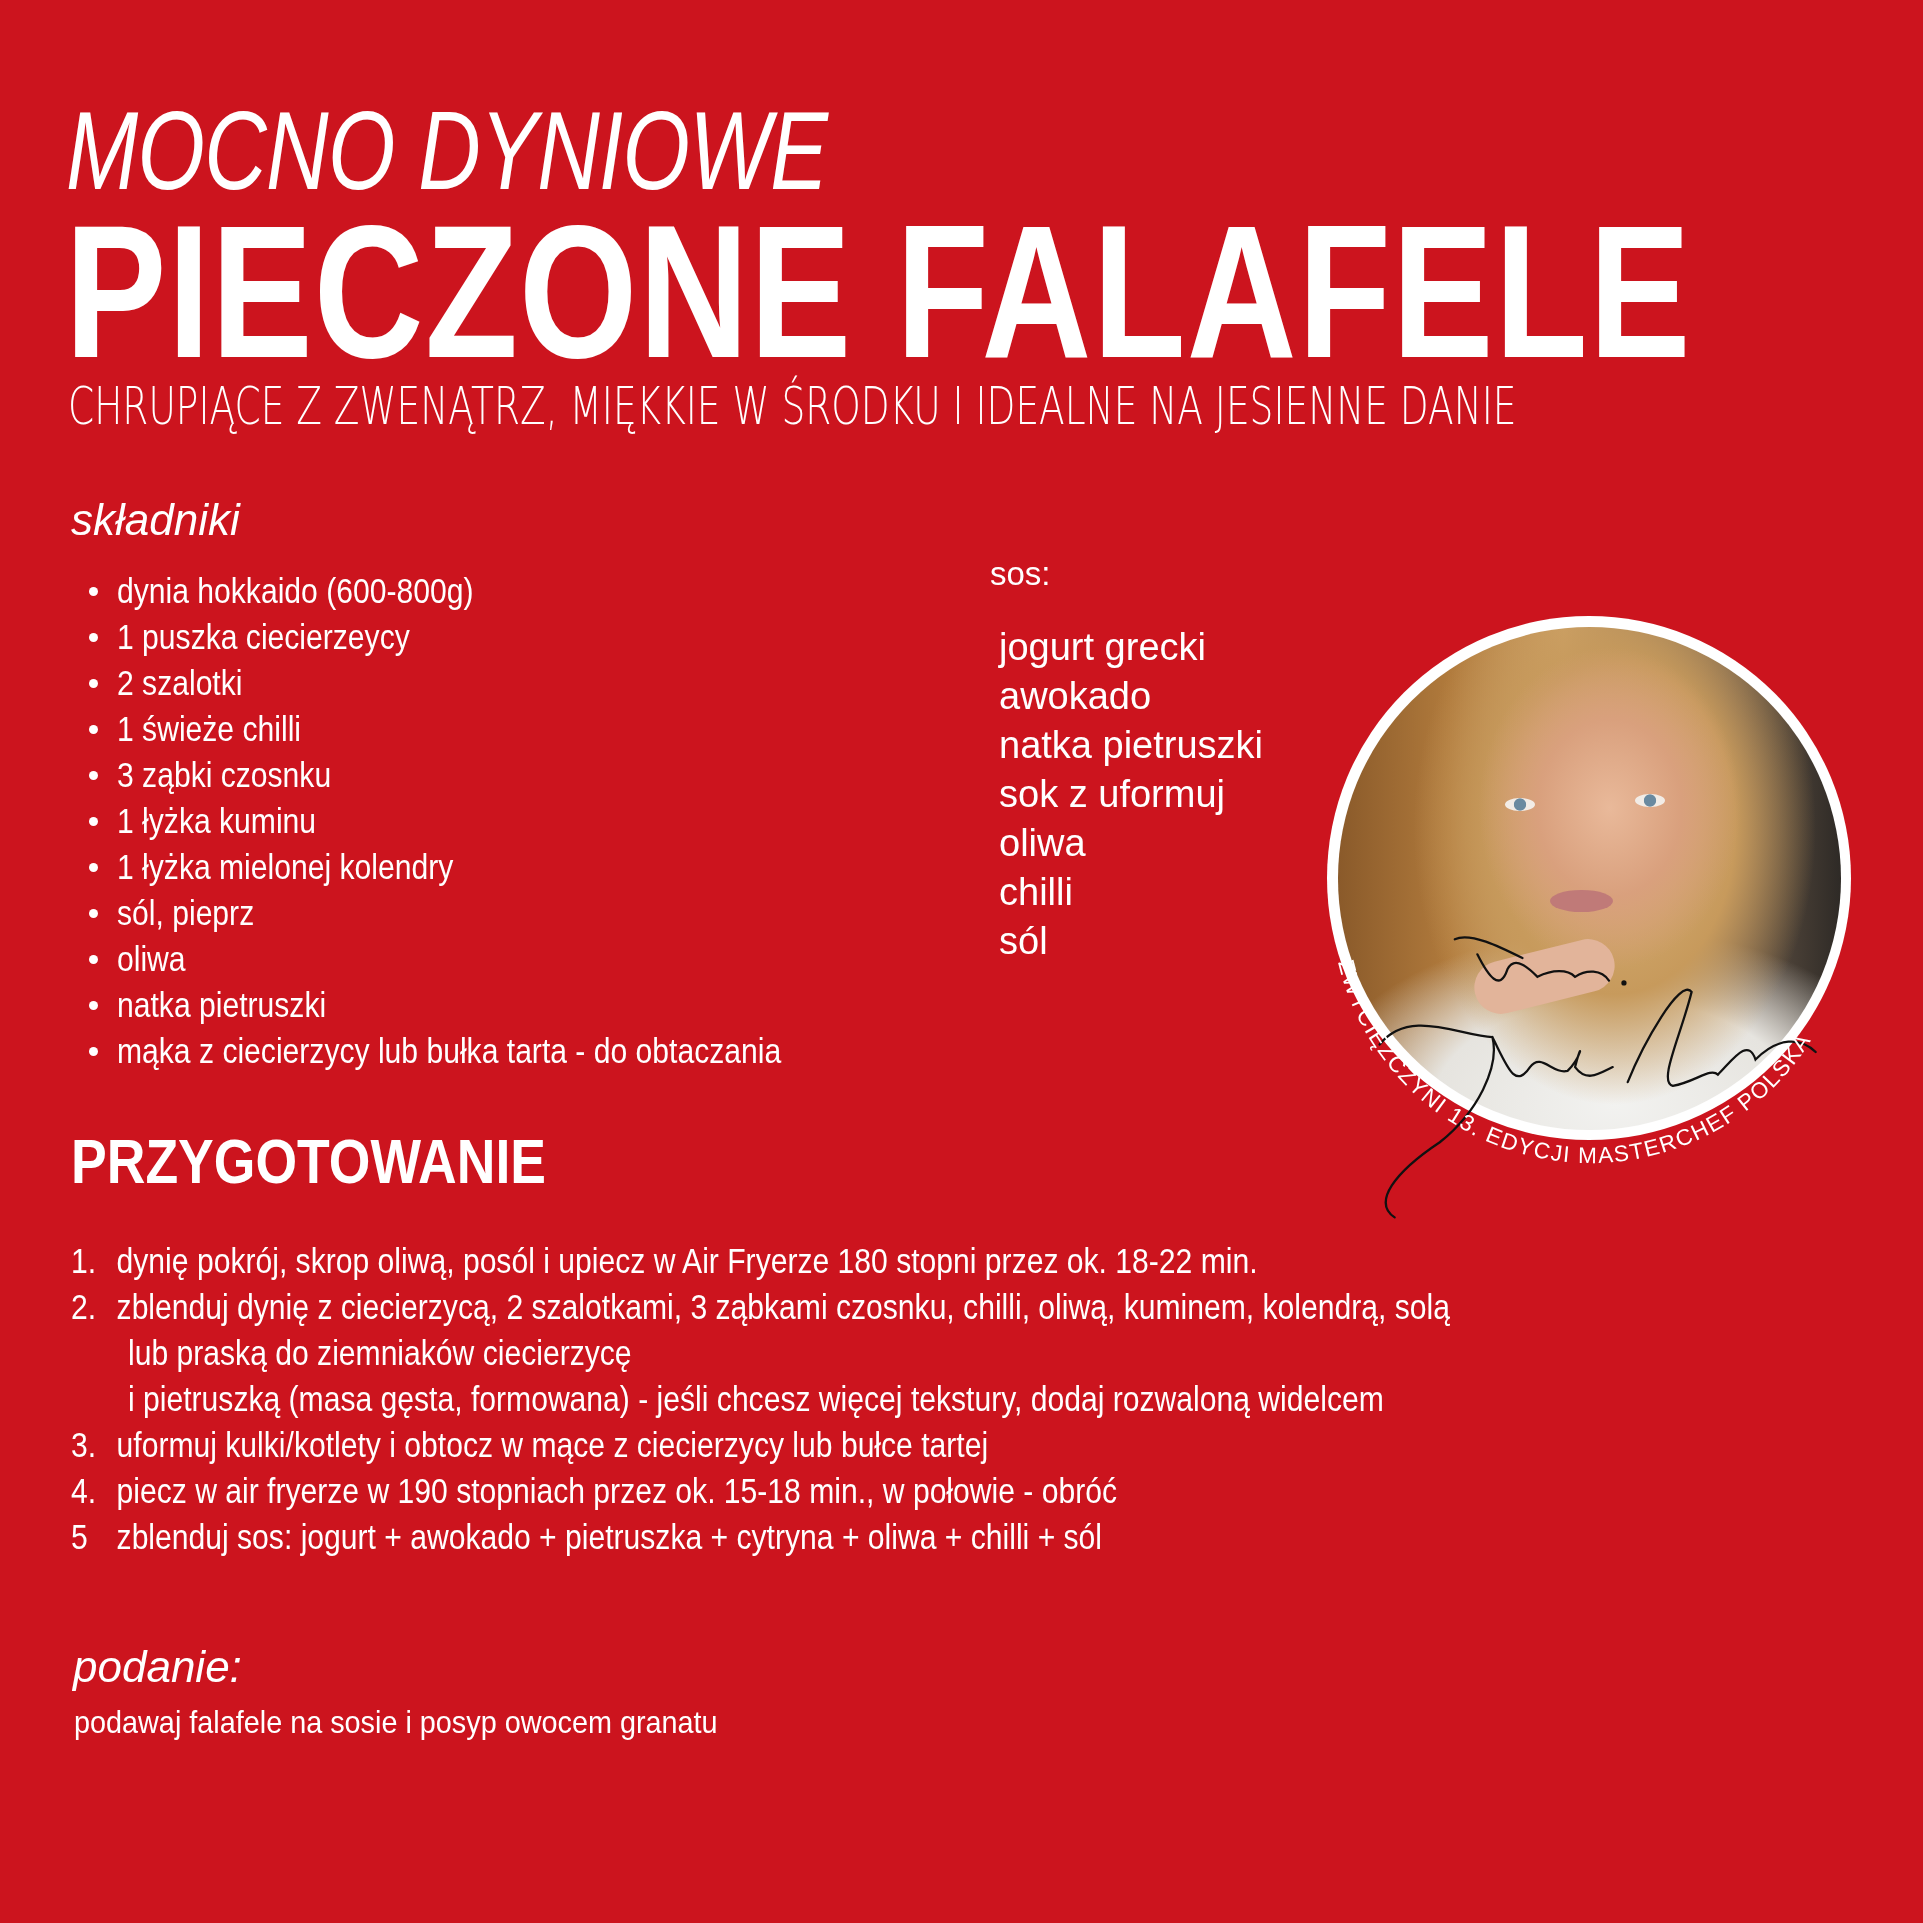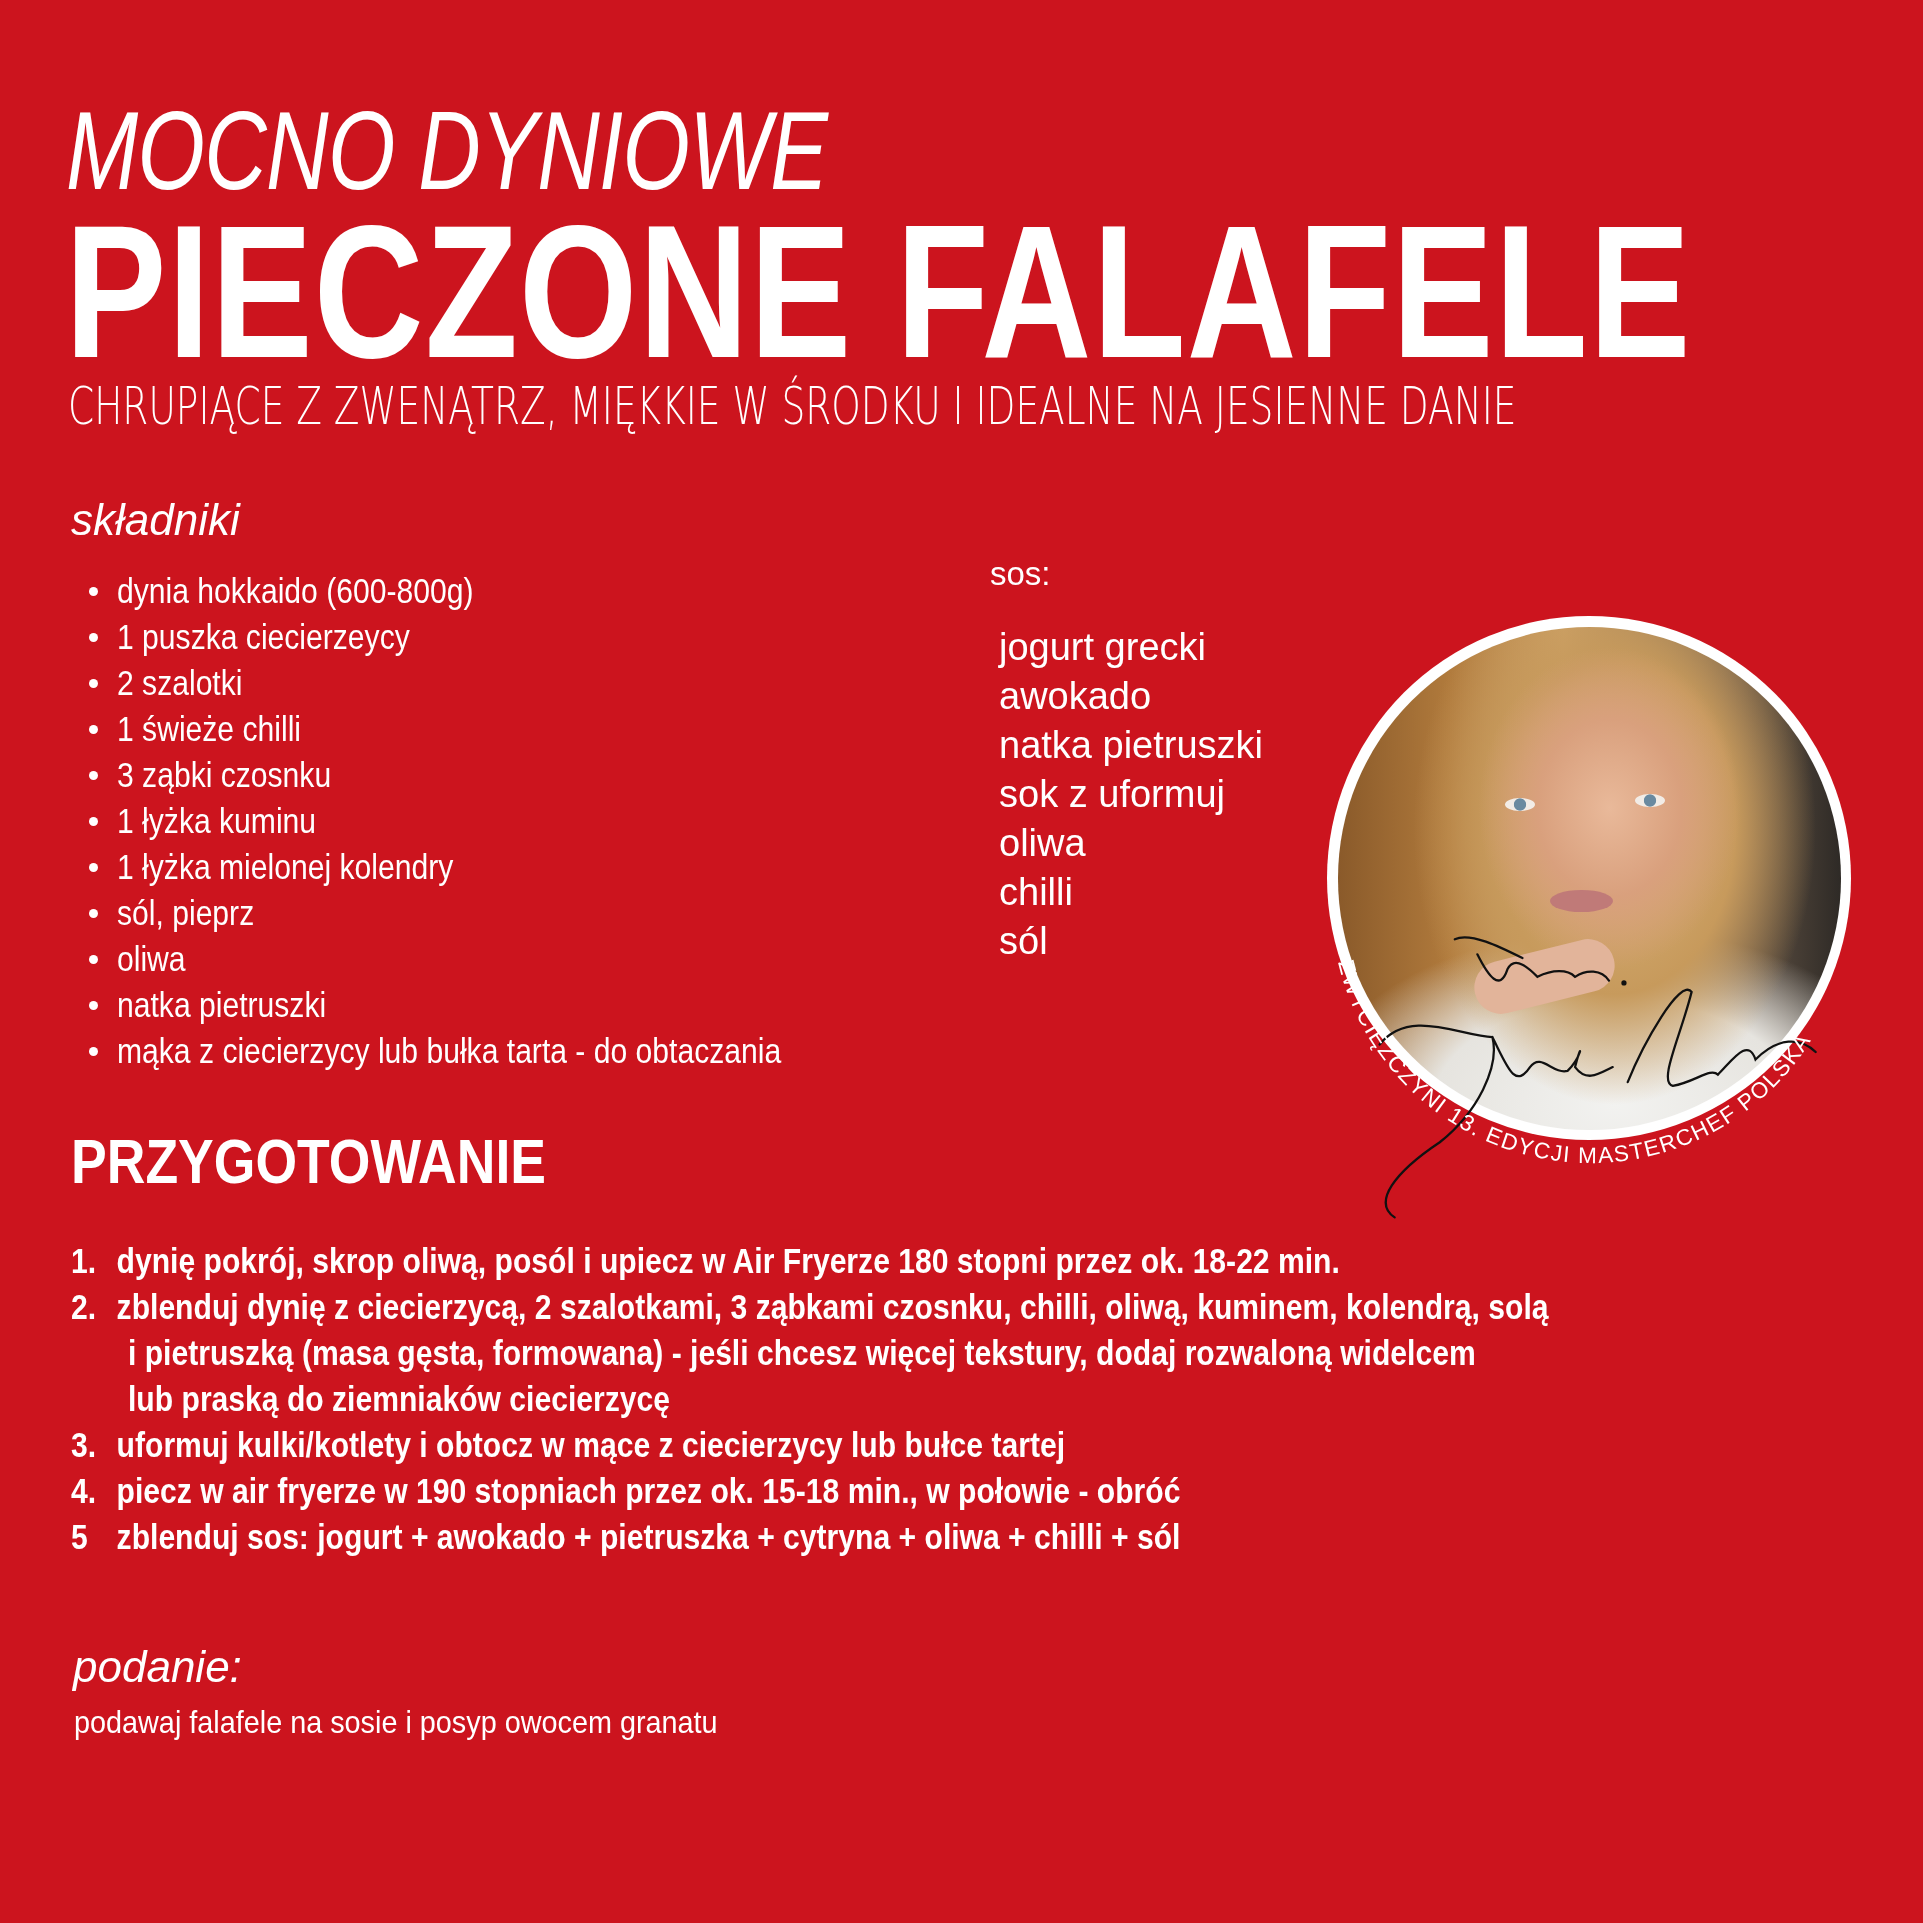--- a/index.html
+++ b/index.html
@@ -129,21 +129,21 @@
     font-size: 63px; line-height: 68px; font-weight: 700;
     transform: scaleX(0.85); transform-origin: left top;
     white-space: nowrap;
   }
   .steps {
     left: 71px; top: 1238px;
     margin: 0; padding: 0; list-style: none;
   }
   .steps .line {
     height: 46px; line-height: 45px;
-    font-size: 35px; font-weight: 700;
+    font-size: 35px; font-weight: 400;
     white-space: nowrap;
   }
   .steps .line .inner {
     display: inline-block;
     transform: scaleX(0.86); transform-origin: left center;
   }
   .steps .num { display: inline-block; width: 53px; }
   .steps .cont { padding-left: 57px; }
 
   
@@ -244,22 +244,22 @@
     <text fill="#ffffff" font-size="30" font-family="Liberation Sans, DejaVu Sans, sans-serif" letter-spacing="2">
       <textPath href="#arcPath" startOffset="2%">ZWYCIĘŻCZYNI 13. EDYCJI MASTERCHEF POLSKA</textPath>
     </text>
   </svg>
 </div>
 
 <div class="abs prep-title">PRZYGOTOWANIE</div>
 <div class="abs steps">
   <div class="line"><span class="inner"><span class="num">1.</span><span>dynię pokrój, skrop oliwą, posól i upiecz w Air Fryerze 180 stopni przez ok. 18-22 min.</span></span></div>
   <div class="line"><span class="inner"><span class="num">2.</span><span>zblenduj dynię z ciecierzycą, 2 szalotkami, 3 ząbkami czosnku, chilli, oliwą, kuminem, kolendrą, solą</span></span></div>
+  <div class="line cont"><span class="inner"><span>lub praską do ziemniaków ciecierzycę</span></span></div>
   <div class="line cont"><span class="inner"><span>i pietruszką (masa gęsta, formowana) - jeśli chcesz więcej tekstury, dodaj rozwaloną widelcem</span></span></div>
-  <div class="line cont"><span class="inner"><span>lub praską do ziemniaków ciecierzycę</span></span></div>
   <div class="line"><span class="inner"><span class="num">3.</span><span>uformuj kulki/kotlety i obtocz w mące z ciecierzycy lub bułce tartej</span></span></div>
   <div class="line"><span class="inner"><span class="num">4.</span><span>piecz w air fryerze w 190 stopniach przez ok. 15-18 min., w połowie - obróć</span></span></div>
   <div class="line"><span class="inner"><span class="num">5</span><span>zblenduj sos: jogurt + awokado + pietruszka + cytryna + oliwa + chilli + sól</span></span></div>
 </div>
 
 <div class="abs section-italic serving-title">podanie:</div>
 <div class="abs serving-text">podawaj falafele na sosie i posyp owocem granatu</div>
 
 
 </body></html>

